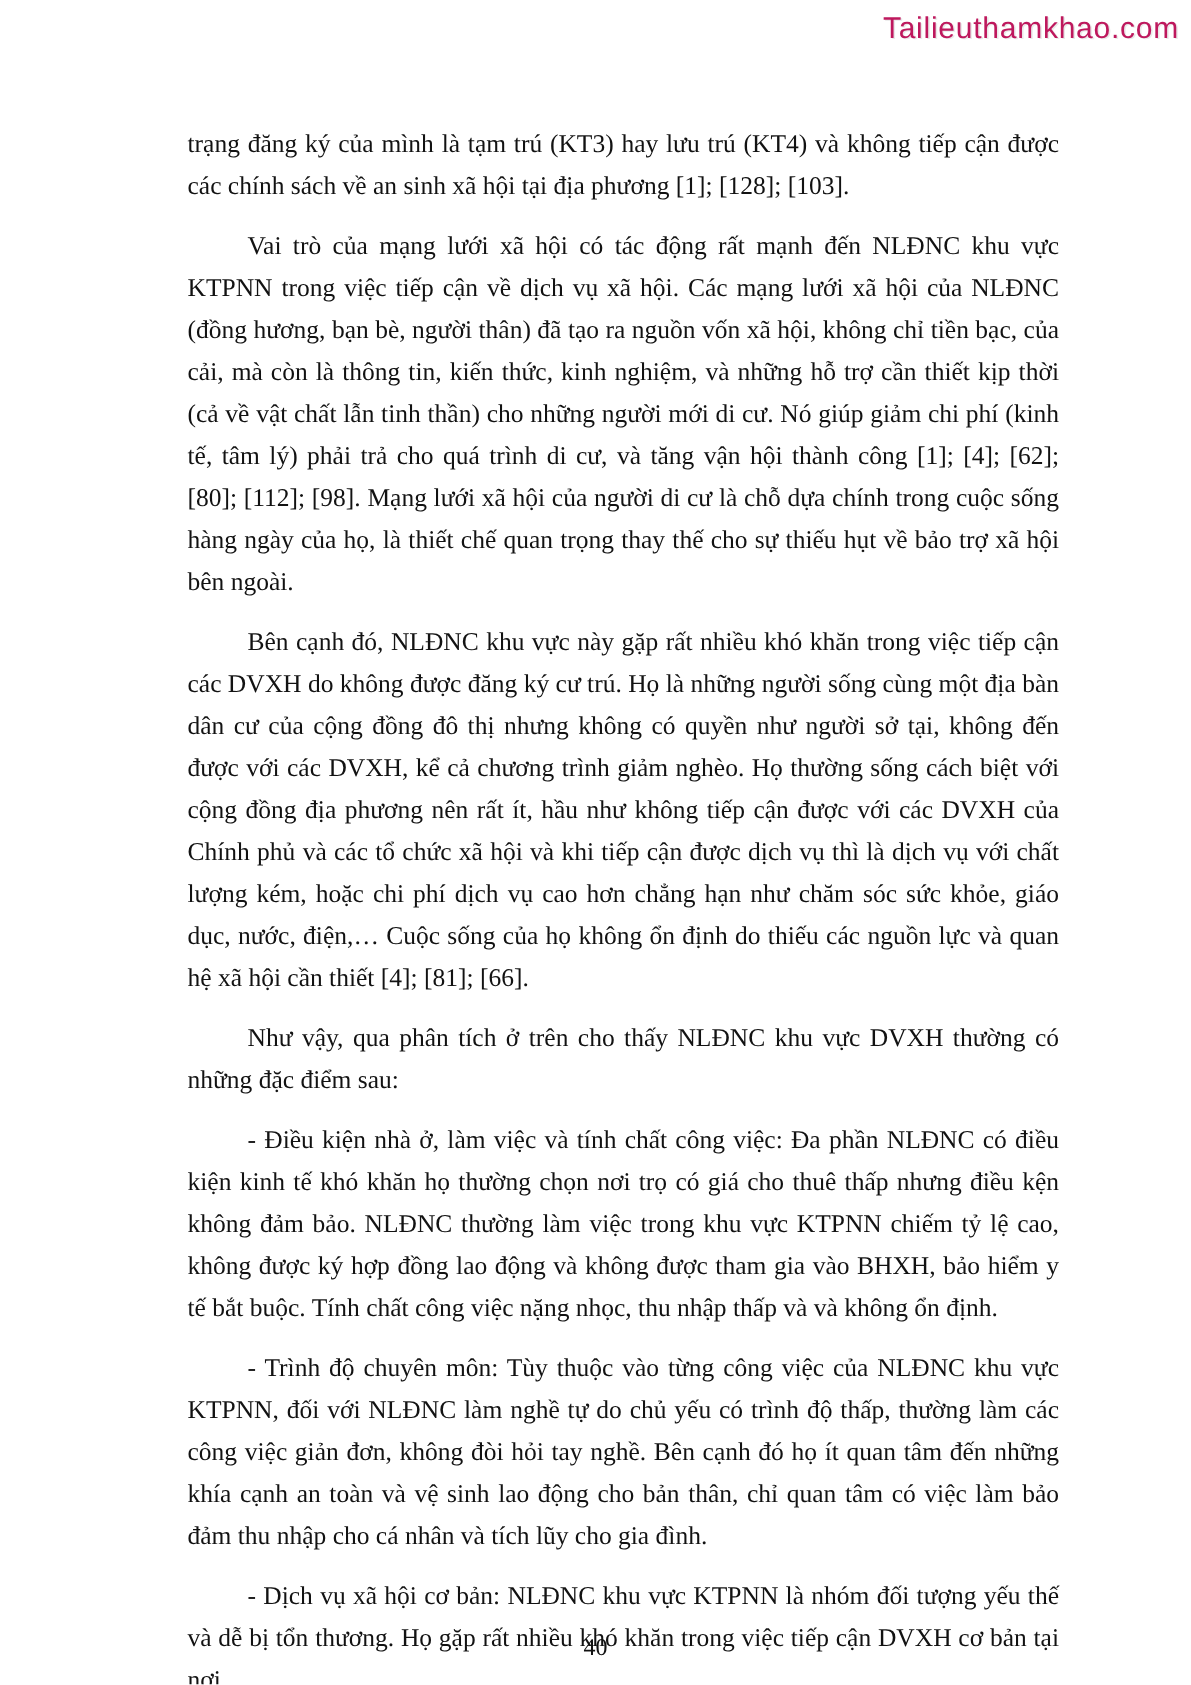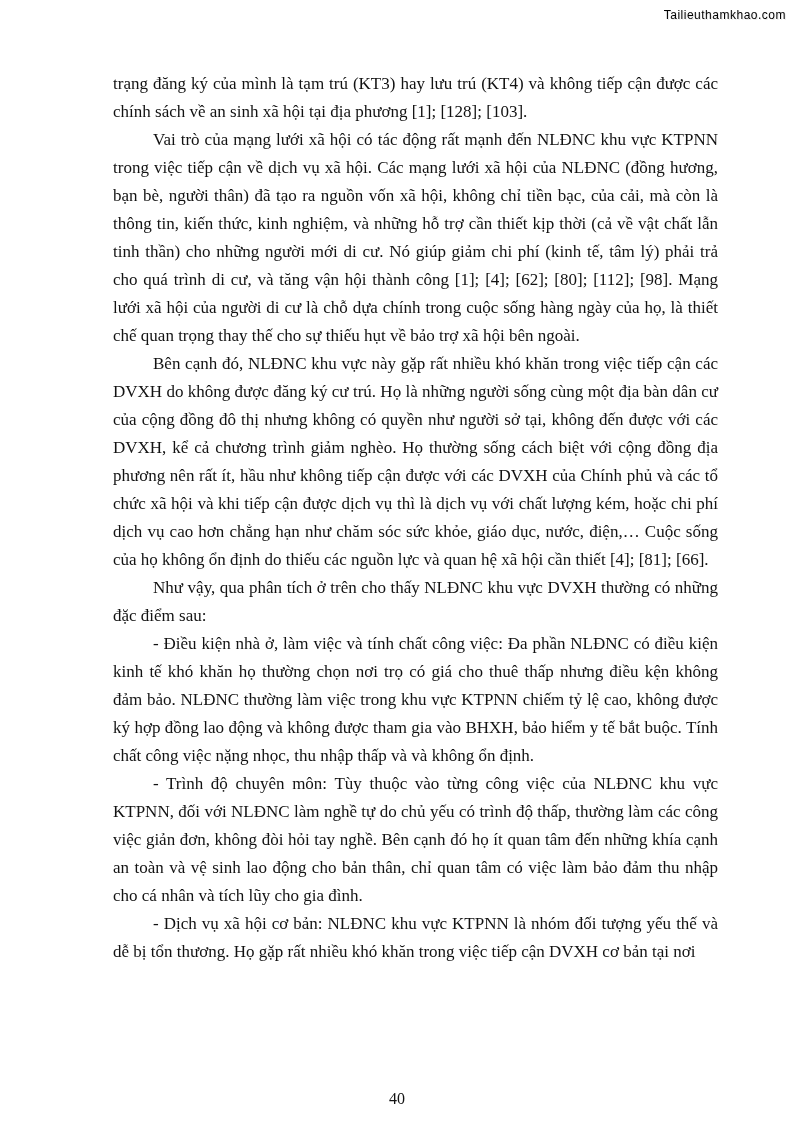--- a/index.html
+++ b/index.html
@@ -14,37 +14,37 @@
     background: #ffffff;
     overflow: hidden;
     font-family: "Liberation Serif", "DejaVu Serif", serif;
     color: #121212;
   }
   .watermark {
     position: absolute;
     top: 8px;
     right: 8px;
     font-family: "Liberation Sans", "DejaVu Sans", sans-serif;
-    font-size: 12px;
+    font-size: 20px;
     letter-spacing: 0.5px;
-    color: #000000;
+    color: #be185d;
     text-shadow: 1px 1px 0 #e9e9e9;
     user-select: none;
   }
   .body-text {
     position: absolute;
     left: 113px;
     top: 70px;
     width: 605px;
     font-size: 17px;
     line-height: 28px;
     text-align: justify;
   }
   .para {
-    margin: 0;
+    margin: 12px;
     padding: 0;
   }
   .para.indent {
     text-indent: 40px;
   }
   .page-number {
     position: absolute;
     top: 1090px;
     left: 0;
     width: 100%;

